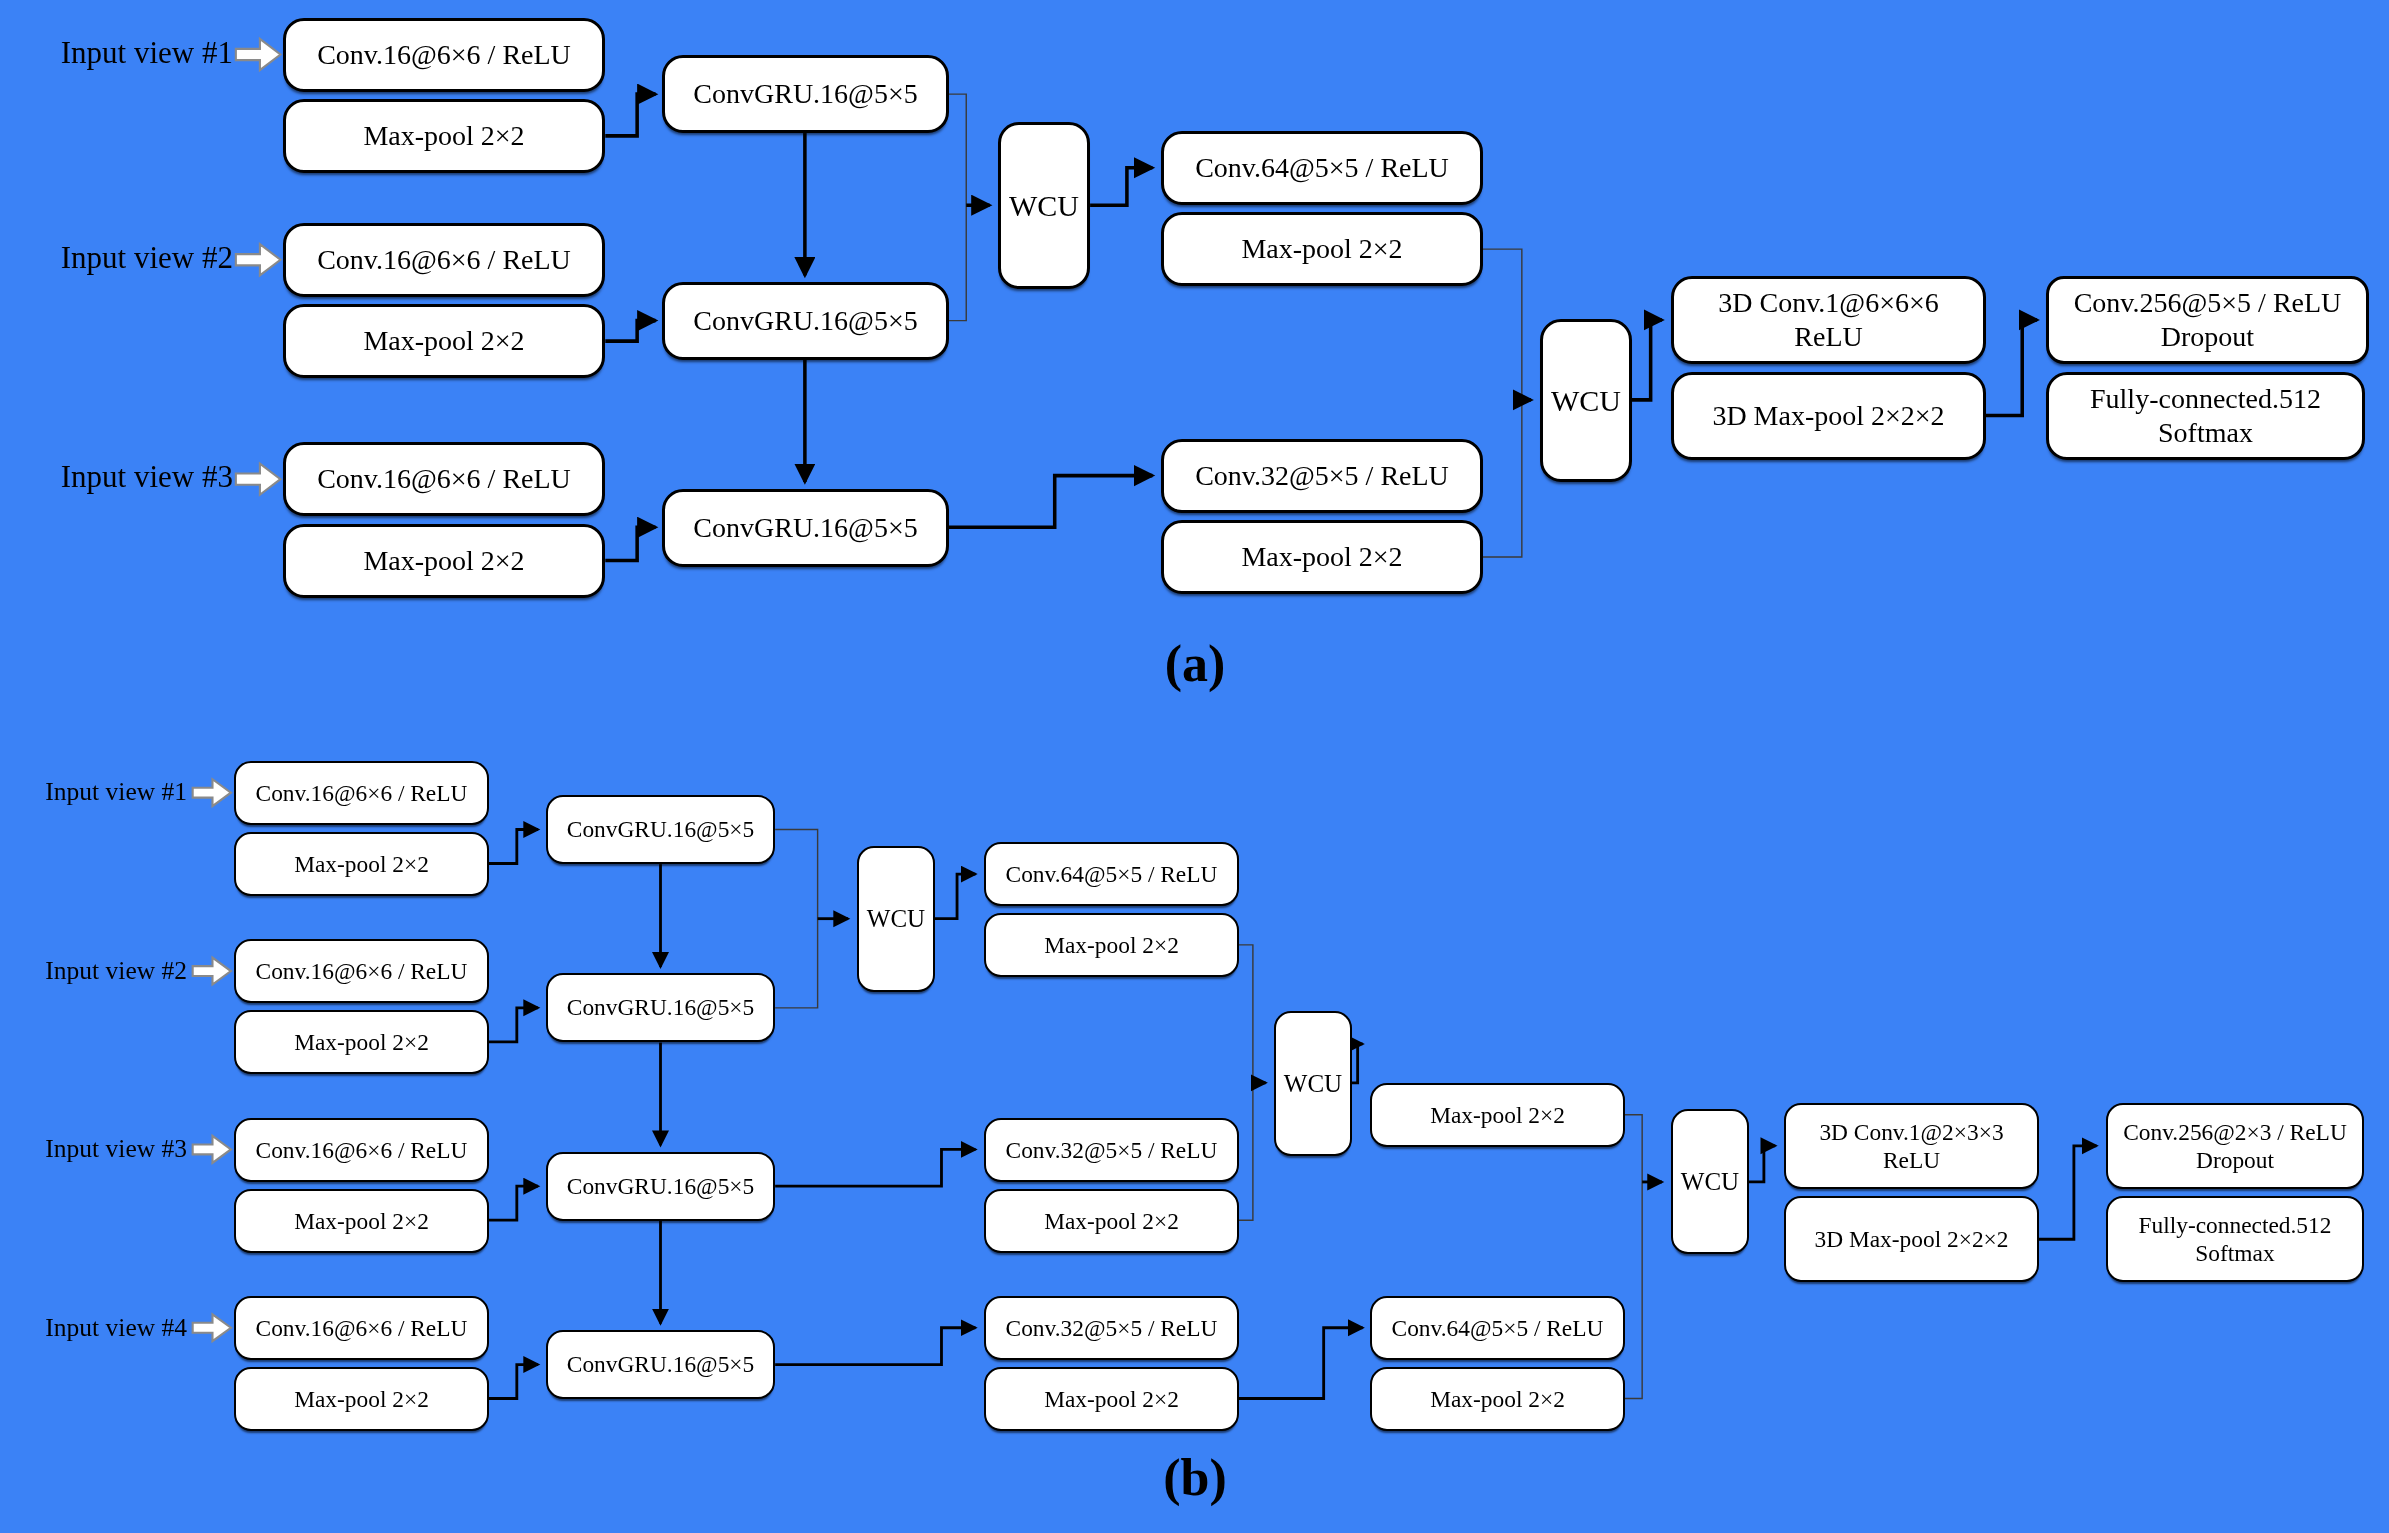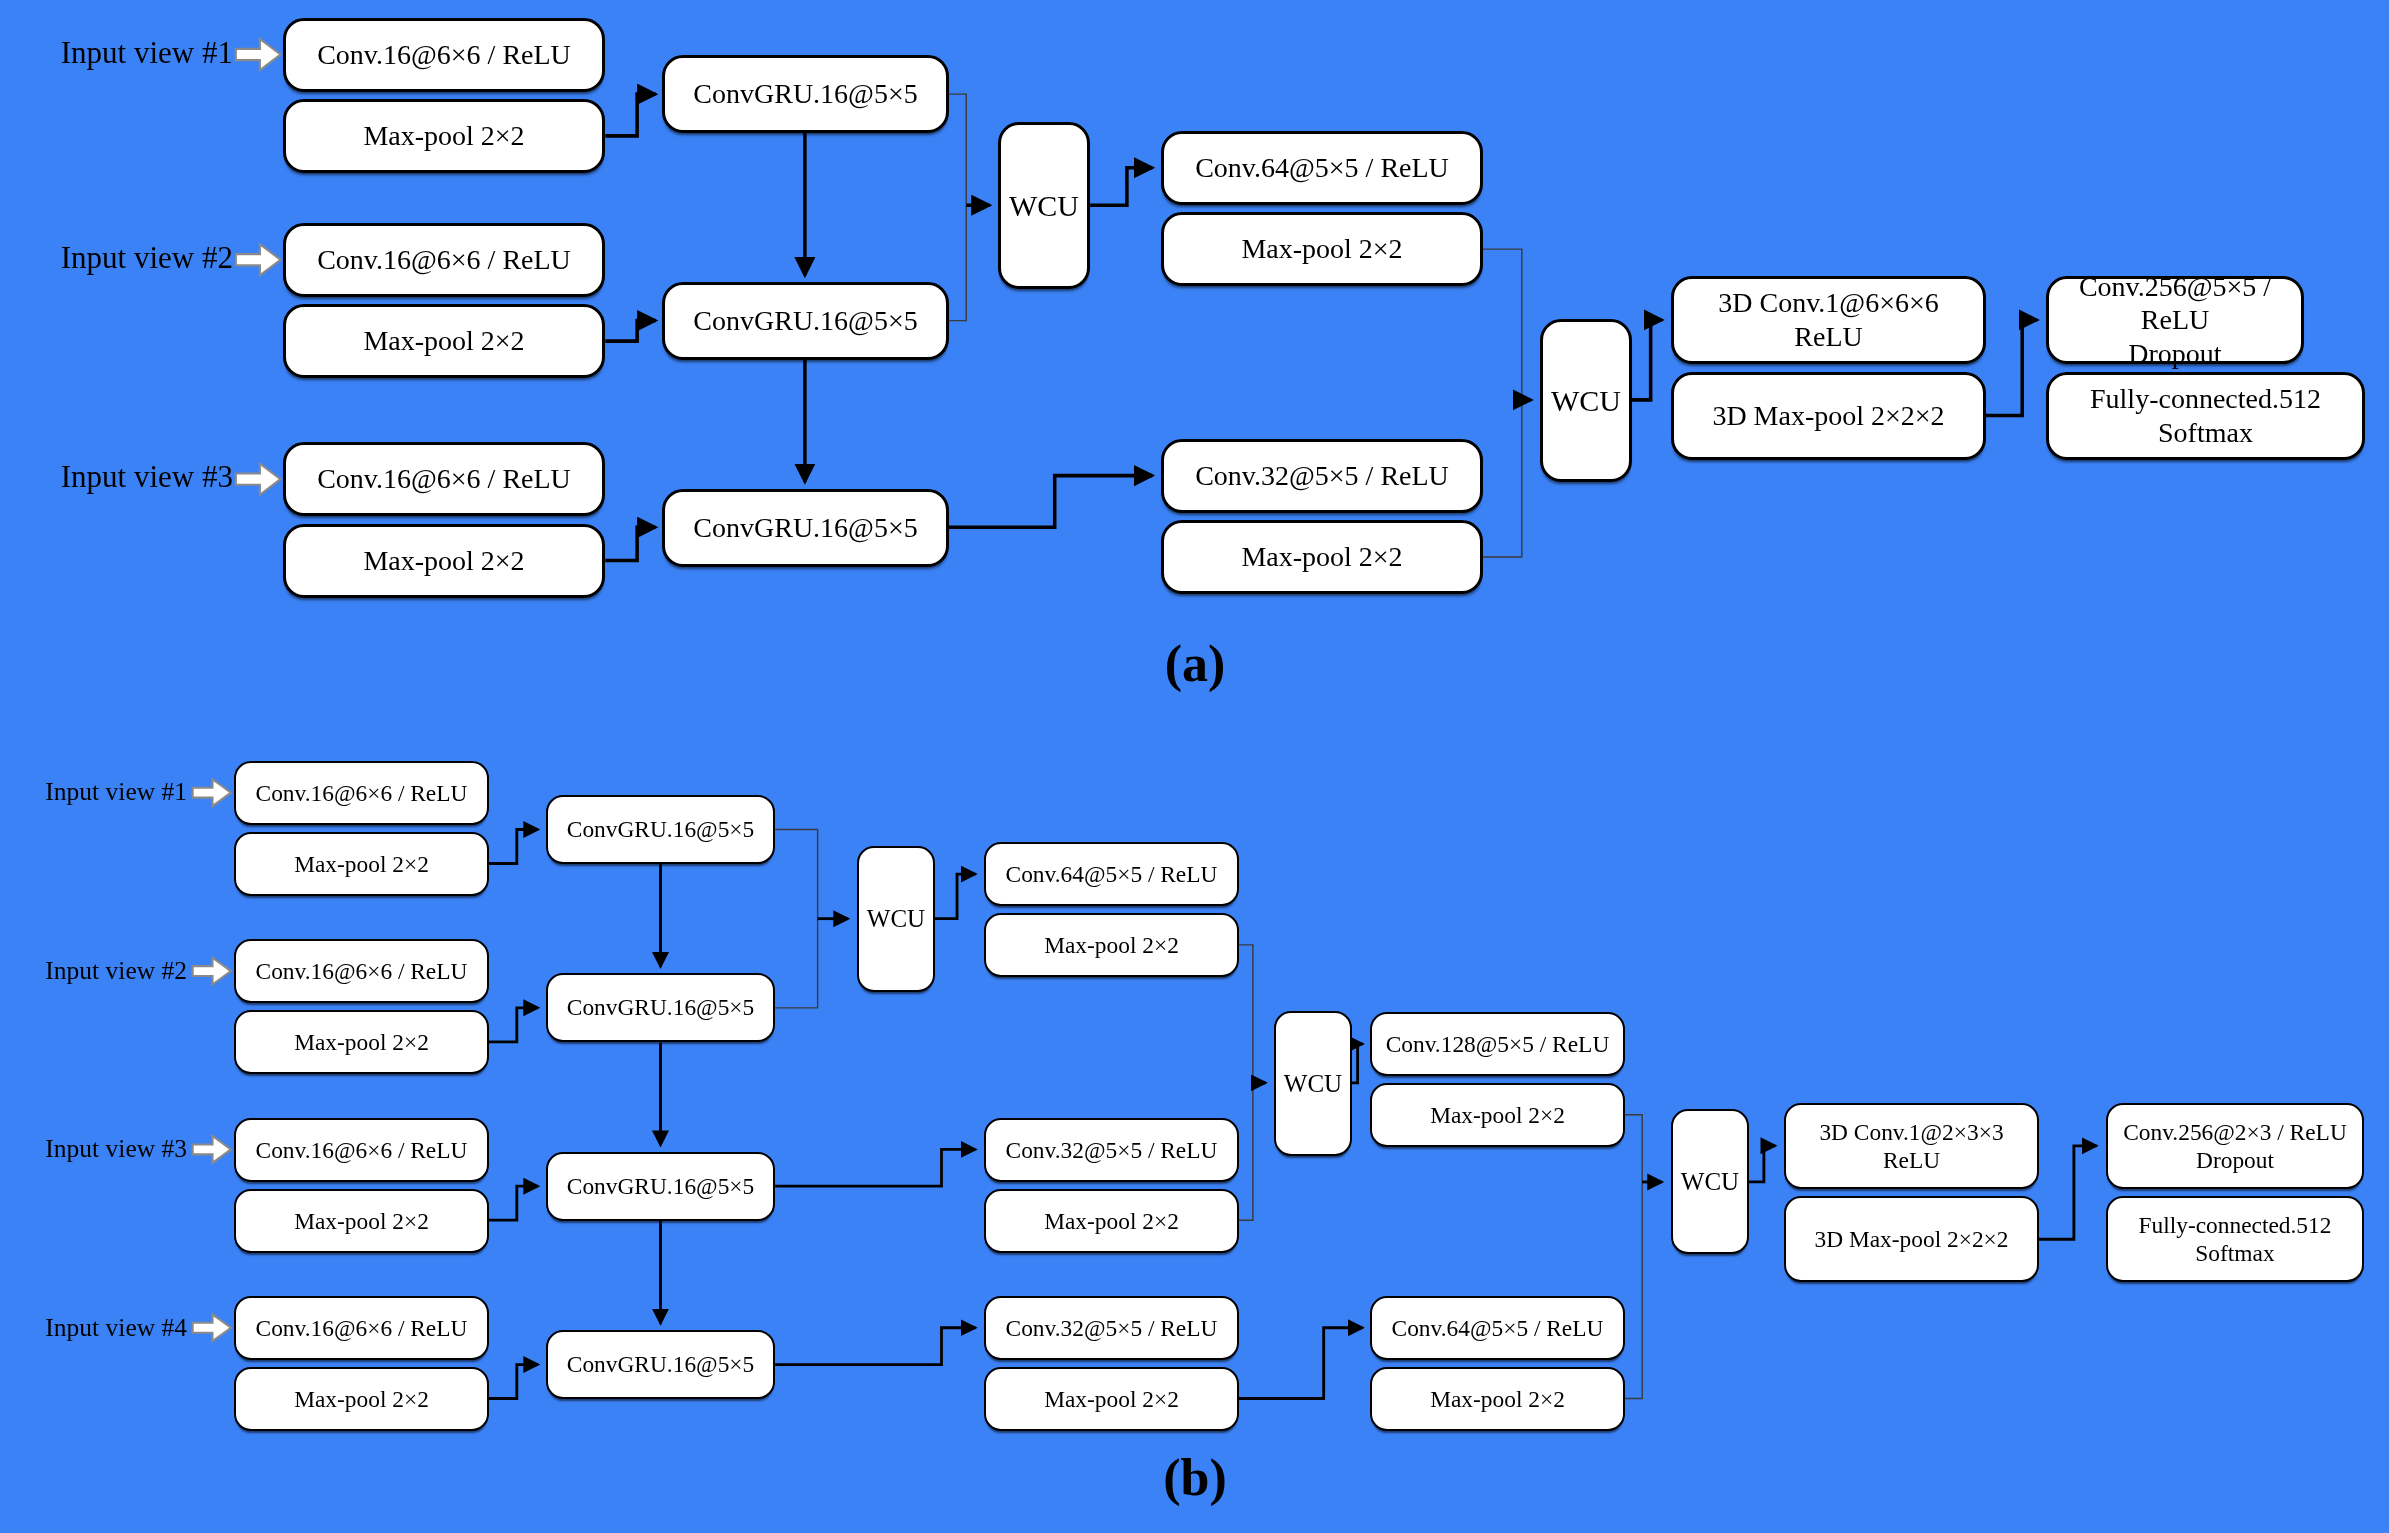--- a/index.html
+++ b/index.html
@@ -132,21 +132,21 @@
     </div>
 
   <div class="node" style="left:1671px;top:276px;width:315px;height:88px;">
     <span>3D Conv.1@6×6×6</span>
     <span>ReLU</span>
   </div>
   <div class="node" style="left:1671px;top:372px;width:315px;height:88px;">
       <span>3D Max-pool 2×2×2</span>
     </div>
 
-  <div class="node" style="left:2046px;top:276px;width:258px;height:88px;">
+  <div class="node" style="left:2046px;top:276px;width:323px;height:88px;border-radius:18px;">
     <span>Conv.256@5×5 / ReLU</span>
     <span>Dropout</span>
   </div>
   <div class="node" style="left:2046px;top:372px;width:319px;height:88px;">
     <span>Fully-connected.512</span>
     <span>Softmax</span>
   </div>
 
   <div class="caption" style="left:1124px;top:634px;width:142px;">(a)</div>
 
@@ -215,23 +215,20 @@
       <span>Conv.32@5×5 / ReLU</span>
     </div>
   <div class="node node-b" style="left:984px;top:1367px;width:255px;height:64px;">
       <span>Max-pool 2×2</span>
     </div>
 
   <div class="node node-b wcu-b" style="left:1274px;top:1011px;width:78px;height:145px;">
       <span>WCU</span>
     </div>
 
-  <div class="node node-b" style="left:1370px;top:1012px;width:255px;height:64px;">
-      <span>Conv.128@5×5 / ReLU</span>
-    </div>
   <div class="node node-b" style="left:1370px;top:1083px;width:255px;height:64px;">
       <span>Max-pool 2×2</span>
     </div>
 
   <div class="node node-b" style="left:1370px;top:1296px;width:255px;height:64px;">
       <span>Conv.64@5×5 / ReLU</span>
     </div>
   <div class="node node-b" style="left:1370px;top:1367px;width:255px;height:64px;">
       <span>Max-pool 2×2</span>
     </div>

